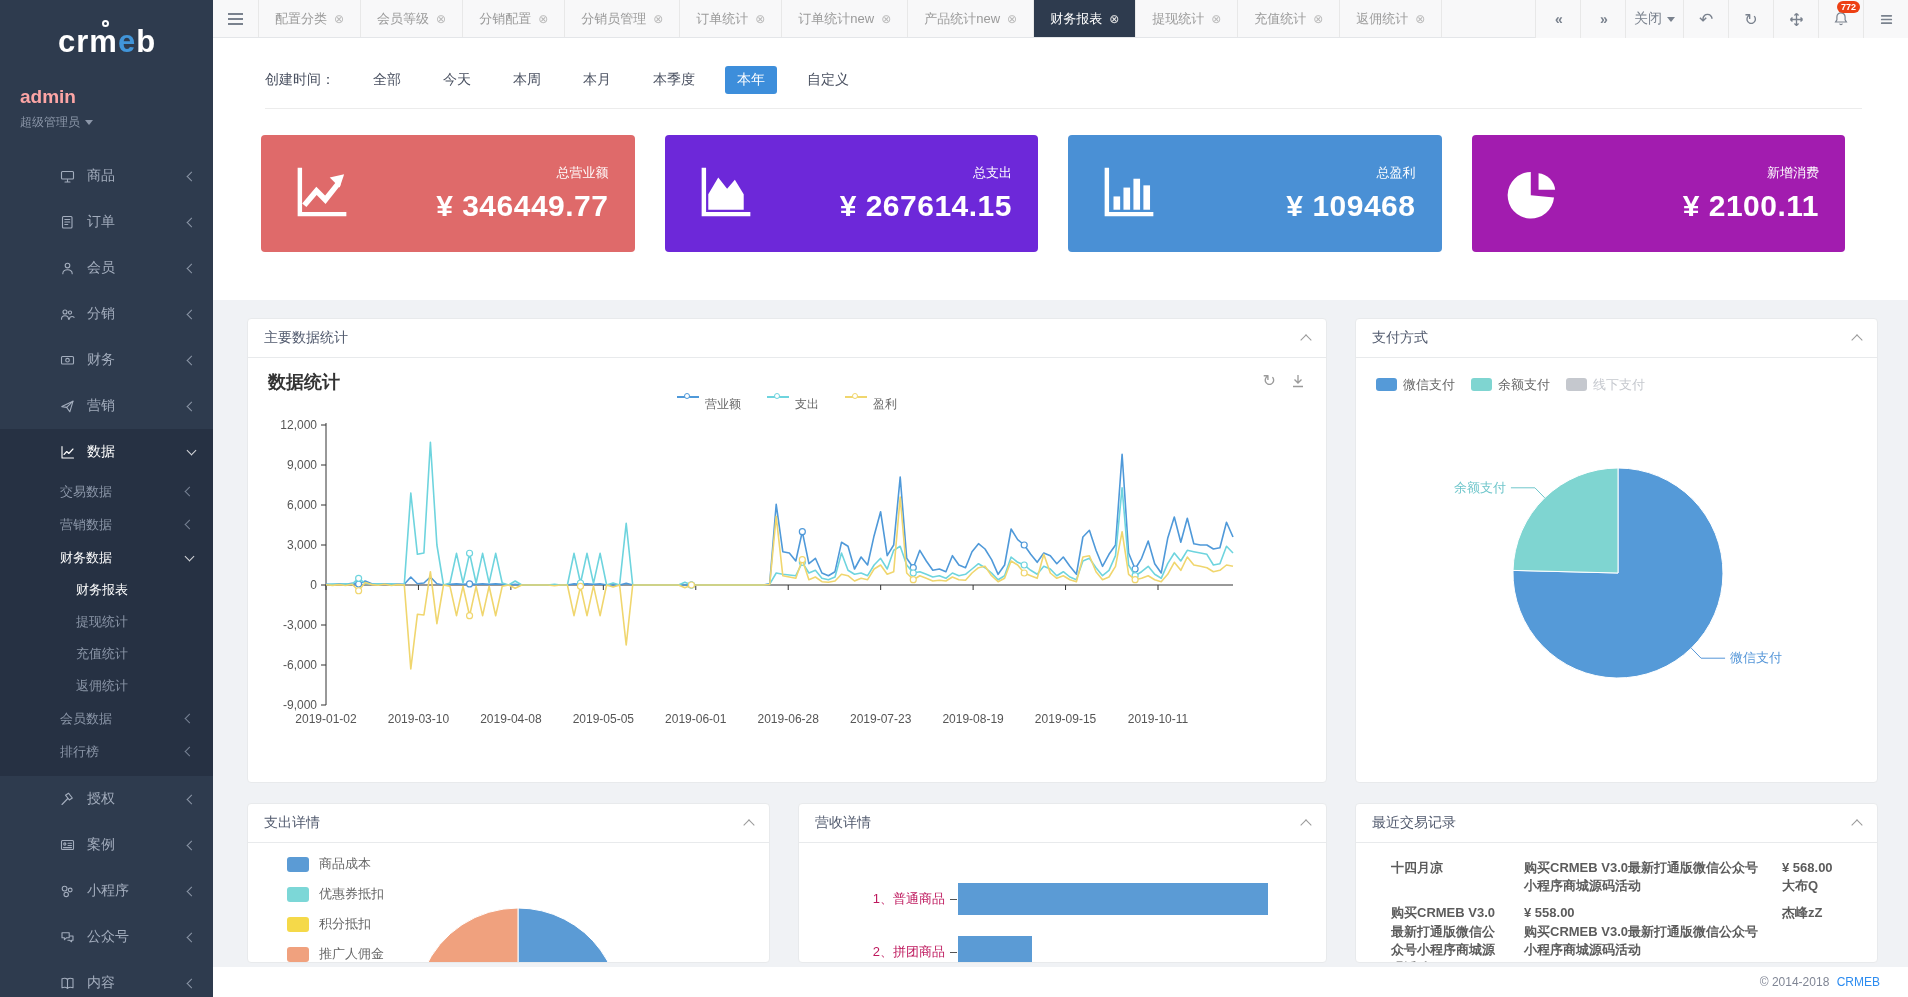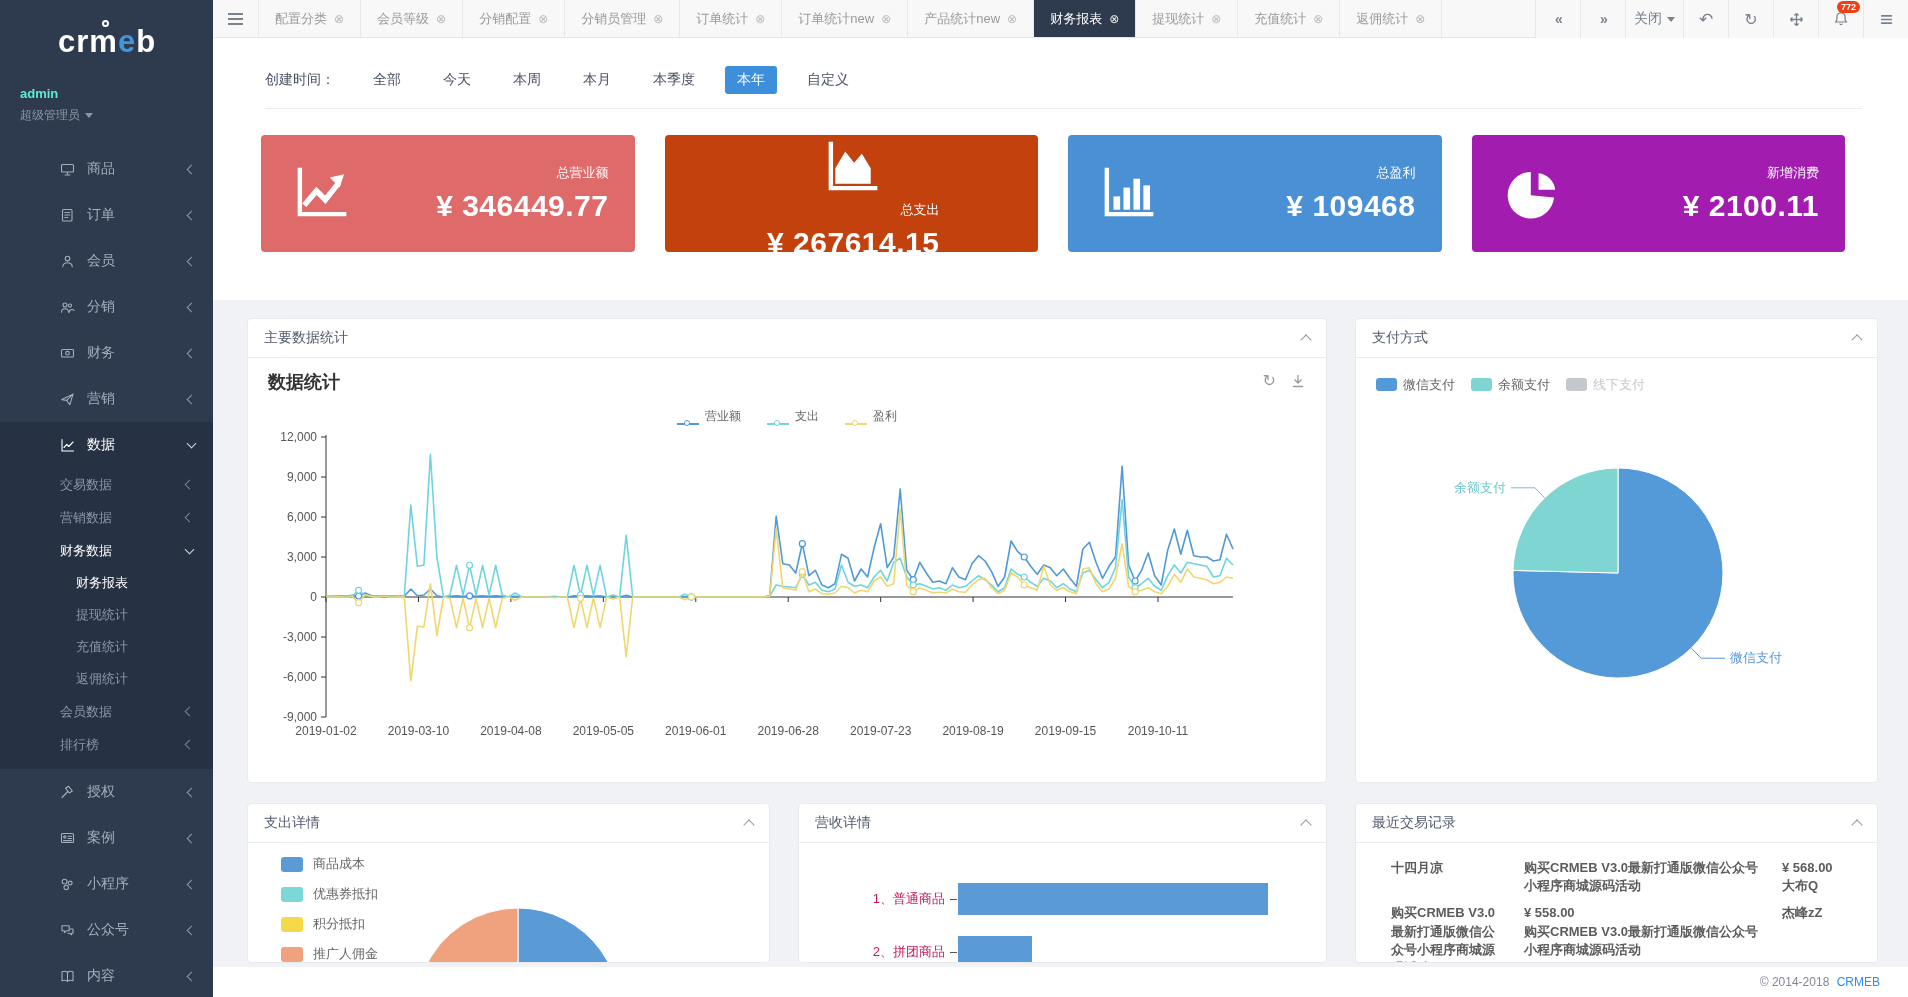--- a/index.html
+++ b/index.html
@@ -9,21 +9,21 @@
 
   
   .sidebar { position:absolute; left:0; top:0; width:213px; height:997px;
     background:#2e3b4e; color:#a3adbd; overflow:hidden; }
   .logo { margin:24px 0 0 58px; font-size:31px; font-weight:bold; color:#fff;
     letter-spacing:1px; position:relative; }
   .logo .lg-e { color:#4195d9; }
   .logo .lg-ring { position:absolute; top:-4px; left:44px; width:7px; height:7px;
     border:2px solid #fff; border-radius:50%; }
   .user { margin:26px 0 0 20px; }
-  .user-name { color:#5eead4; font-size:13px; font-weight:bold; }
+  .user-name { color:#fca5a5; font-size:19px; font-weight:bold; }
   .user-role { margin-top:6px; font-size:12px; color:#8b96a8; cursor:pointer; }
   .caret-down { display:inline-block; width:0; height:0; margin-left:5px;
     border-left:4px solid transparent; border-right:4px solid transparent;
     border-top:5px solid #8b96a8; vertical-align:middle; }
   #menu { margin-top:22px; font-size:14px; }
   .mi { display:flex; align-items:center; height:46px; padding:0 18px 0 24px; cursor:pointer;margin-left:36px; }
   .mi .micon { width:15px; height:15px; margin-right:12px; flex:none; }
   .mi .lbl { flex:1; }
   .mi2 { display:flex; align-items:center; height:33px; padding:0 20px 0 60px;
     font-size:13px; color:#8b96a8; cursor:pointer; }
@@ -82,33 +82,33 @@
     transform:rotate(135deg); cursor:pointer; margin-top:4px; }
   .panel-main { width:1080px; height:465px; }
   .panel-pay { width:523px; height:465px; }
   .panel-bd { padding:12px 20px 0 20px; position:relative; }
   .chart-head { display:flex; align-items:center; }
   .chart-title { font-size:18px; font-weight:bold; color:#333; }
   .chart-tools { margin-left:auto; display:flex; gap:14px; color:#9a9a9a; }
   .chart-tools .tool { cursor:pointer; font-size:16px; line-height:1; }
   .legend-line { display:flex; justify-content:center; gap:26px; margin:2px 0 4px 0;
     font-size:12px; color:#666; }
-  .lg-it { display:flex; align-items:flex-end; gap:6px; cursor:pointer;margin-top:12px; }
+  .lg-it { display:flex; align-items:flex-start; gap:6px; cursor:pointer; }
   .lg-mark { position:relative; width:22px; height:2px; }
   .lg-mark i { position:absolute; left:7px; top:-3px; width:6px; height:6px;
     border:1px solid currentColor; border-radius:50%; background:#fff; display:block; }
   .pay-legend { display:flex; gap:16px; margin:6px 0 2px 0; font-size:13px; color:#666; }
   .pay-legend .sw { display:inline-block; width:21px; height:13px; border-radius:3px;
     margin-right:6px; vertical-align:-2px; }
   .pay-legend .dis { color:#c5c8ce; }
   .p-expense { width:523px; height:160px; }
   .p-revenue { width:529px; height:160px; }
   .p-trans  { width:523px; height:160px; }
   .ex-body { position:relative; height:120px; }
-  .ex-legend { position:absolute; left:33px; top:6px; z-index:2; font-size:13px; color:#666; }
+  .ex-legend { position:absolute; left:39px; top:6px; z-index:2; font-size:13px; color:#666; }
   .ex-legend div { display:flex; align-items:center; height:30px; }
   .ex-legend .sw { width:22px; height:15px; border-radius:3px; margin-right:10px; }
   .ex-donut { position:absolute; left:0; top:0; }
   .rv-body { padding:40px 0 0 46px; }
   .rv-row { display:flex; align-items:center; height:32px; margin-bottom:21px; font-size:13px; color:#be185d; }
   .rv-lbl { width:100px; text-align:right; }
   .rv-tick { width:7px; height:1px; background:#555; margin:0 1px 0 5px; }
   .rv-bar { height:32px; background:#5b9bd5; }
   .tr-body { padding:16px 14px 0 35px; display:grid; grid-template-columns:115px 240px 1fr;
     column-gap:18px; row-gap:9px; font-size:13px; font-weight:bold; color:#5c5c5c; line-height:1.4; }
@@ -366,21 +366,21 @@
               <span><svg width="62" height="62" viewBox="0 0 56 56">
                   <path d="M8 6v42h42" stroke="#fff" stroke-width="4" fill="none"></path>
                   <path d="M12 40l11-13 8 8 12-15" stroke="#fff" stroke-width="5" fill="none"></path>
                   <polygon points="48,12 35,15 44,24" fill="#fff"></polygon>
                 </svg></span>
               <div class="stx">
                 <div class="slabel">总营业额</div>
                 <div class="sval">¥ 346449.77</div>
               </div>
             </div>
-            <div class="scard" style="background: #c2410c; flex-direction: column;">
+            <div class="scard" style="background: #6d28d9;">
               <span><svg width="62" height="62" viewBox="0 0 56 56">
                   <path d="M8 6v42h42" stroke="#fff" stroke-width="4" fill="none"></path>
                   <path d="M12 44V30l9-15 8 10 7-8 8 13v14z" fill="#fff"></path>
                 </svg></span>
               <div class="stx">
                 <div class="slabel">总支出</div>
                 <div class="sval">¥ 267614.15</div>
               </div>
             </div>
             <div class="scard" style="background: rgb(74, 144, 213);">

